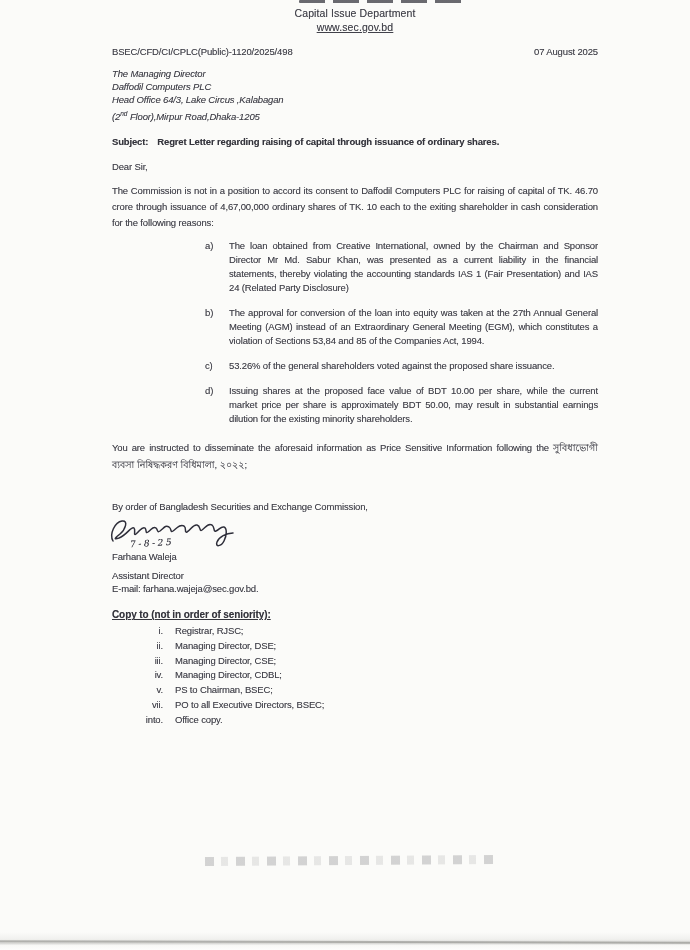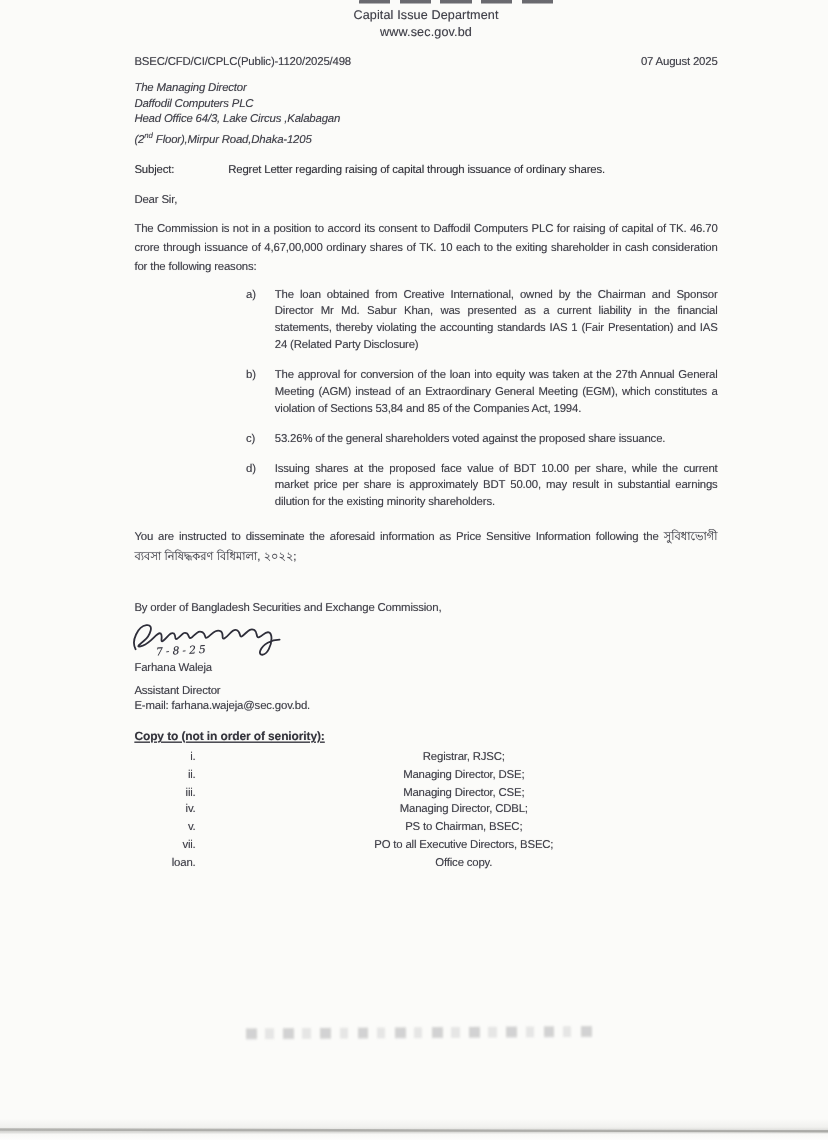--- a/index.html
+++ b/index.html
@@ -15,25 +15,25 @@
   .letter{
     position:absolute; top:0; left:0;
     width:690px; box-sizing:border-box;
     padding:7px 92px 0 112px;
     font-size:9.5px;
     letter-spacing:-0.15px;
     text-shadow:0 0 0.6px rgba(64,64,74,0.45);
   }
   .center{text-align:center;}
   .dept{font-size:10.5px; letter-spacing:0.1px;}
-  .site{font-size:10.5px; margin-top:2px; letter-spacing:0.1px;}
+  .site{font-size:10.5px; text-decoration:underline; margin-top:2px; letter-spacing:0.1px;}
   .ref-row{display:flex; justify-content:space-between; margin-top:13px;align-items:center;}
   .recipient{margin-top:10px; line-height:13.2px;font-style:italic;}
   .recipient sup{font-size:6.5px; letter-spacing:0;}
-  .subject-row{margin-top:13px; font-weight:normal; color:#34343c; display:flex;gap:36px;}
+  .subject-row{margin-top:13px; font-weight:bold; color:#34343c; display:flex;}
   .subject-label{margin-right:9px; flex:none;}
   .salutation{margin-top:14px;}
   .para{margin-top:11px; line-height:16px; text-align:justify;}
   .para.first{margin-top:12px; text-align:left;}
   .reasons{margin-top:8px;}
   .reason{display:flex; margin-left:93px; margin-bottom:11px; line-height:14px;}
   .reason-label{width:24px; flex:none;}
   .reason-text{flex:1; text-align:justify;}
   .para3{margin-top:13px; line-height:17.5px; text-align:justify;}
   .closing{margin-top:27px;}
@@ -44,21 +44,21 @@
     font-family:"DejaVu Serif", serif;
     font-style:italic; font-size:9px; letter-spacing:2.5px;
     color:#2f2f3a; transform:rotate(-3deg);
   }
   .sig-name{position:absolute; left:0; top:33px; line-height:13.2px;}
   .sig-lines{line-height:13.2px;}
   .copy-heading{margin-top:14px; font-weight:bold; color:#34343c; text-decoration:underline; font-size:10px; letter-spacing:-0.1px;}
   .copy-list{margin-top:4px;}
   .copy-item{display:flex; line-height:14.7px;}
   .copy-num{width:63px; flex:none; text-align:right; padding-right:12px; box-sizing:border-box;}
-  .copy-text{flex:1;text-align:center;}
+  .copy-text{flex:1;}
   .bengali{font-family:sans-serif; letter-spacing:0;}
   
   .top-cut-fragment{
     position:absolute; top:0; left:299px; width:168px; height:3px;
     background:repeating-linear-gradient(90deg,#45454d 0 26px,rgba(69,69,77,0) 26px 34px);
     opacity:.8; border-radius:1px;
   }
   .bleed-smudge{
     position:absolute; top:856px; left:205px; width:295px; height:9px;
     background:
@@ -172,21 +172,21 @@
       </div>
       <div class="copy-item">
         <span class="copy-num">v.</span>
         <span class="copy-text">PS to Chairman, BSEC;</span>
       </div>
       <div class="copy-item">
         <span class="copy-num">vii.</span>
         <span class="copy-text">PO to all Executive Directors, BSEC;</span>
       </div>
       <div class="copy-item">
-        <span class="copy-num">loan.</span>
+        <span class="copy-num">into.</span>
         <span class="copy-text">Office copy.</span>
       </div>
     </div>
 
   </div>
 
   <div class="bleed-smudge"></div>
   <div class="page-edge-band"></div>
   <div class="page-edge-line"></div>
 

